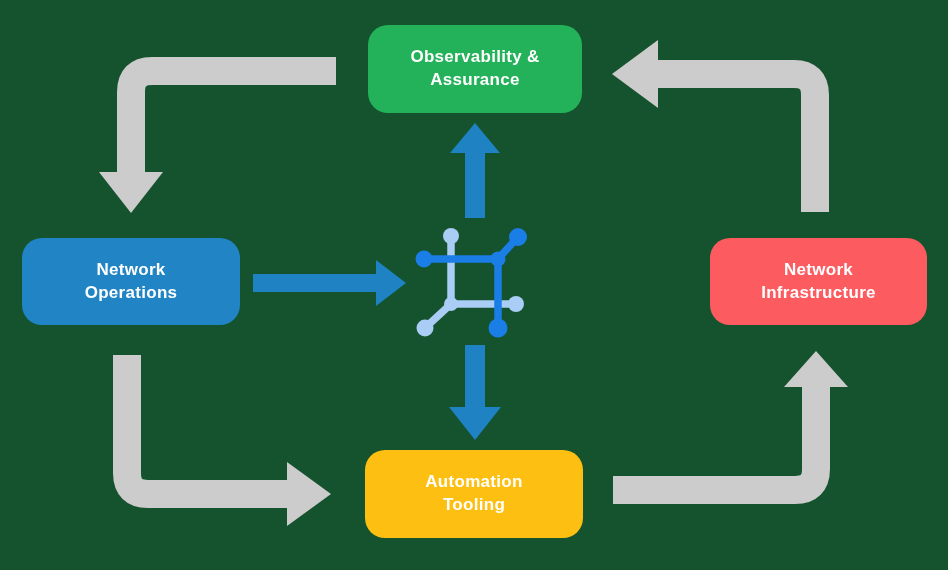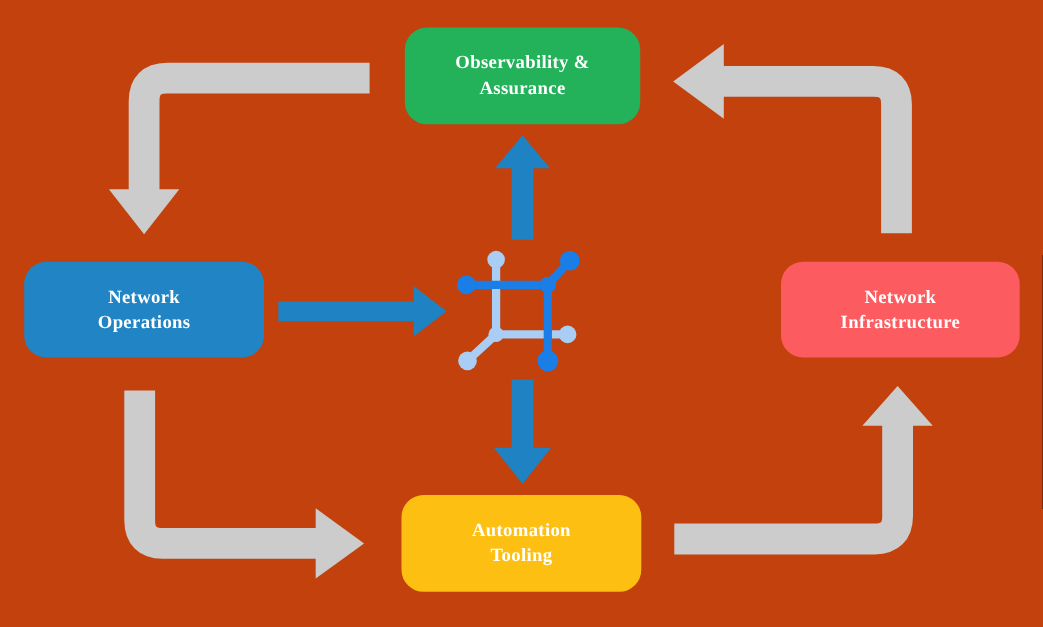--- a/index.html
+++ b/index.html
@@ -34,21 +34,21 @@
   .node-top    { left: 368px; top: 25px;  width: 214px; height: 88px; }
   .node-left   { left: 22px;  top: 238px; width: 218px; height: 87px; }
   .node-right  { left: 710px; top: 238px; width: 217px; height: 87px; }
   .node-bottom { left: 365px; top: 450px; width: 218px; height: 88px; }
   .cycle-shaft { fill: none; stroke-width: 28px; stroke-linecap: butt; }
   .flow-shaft  { fill: none; stroke-linecap: butt; }
 </style>
 </head>
 <body>
 
-<div class="stage" style="background: #c2410c; font-family: Liberation Serif, serif;">
+<div class="stage" style="background: #14532d;">
 
   <svg class="layer" viewBox="0 0 948 570">
 
     <g>
       <path class="cycle-shaft" d="M 336 71 L 152 71 Q 131 71 131 92 L 131 174" style="stroke: rgb(204, 204, 204);"></path>
       <polygon points="99,172 163,172 131,213" style="fill: rgb(204, 204, 204);"></polygon>
     </g>
 
     <g>
       <path class="cycle-shaft" d="M 815 212 L 815 95 Q 815 74 794 74 L 656 74" style="stroke: rgb(204, 204, 204);"></path>

